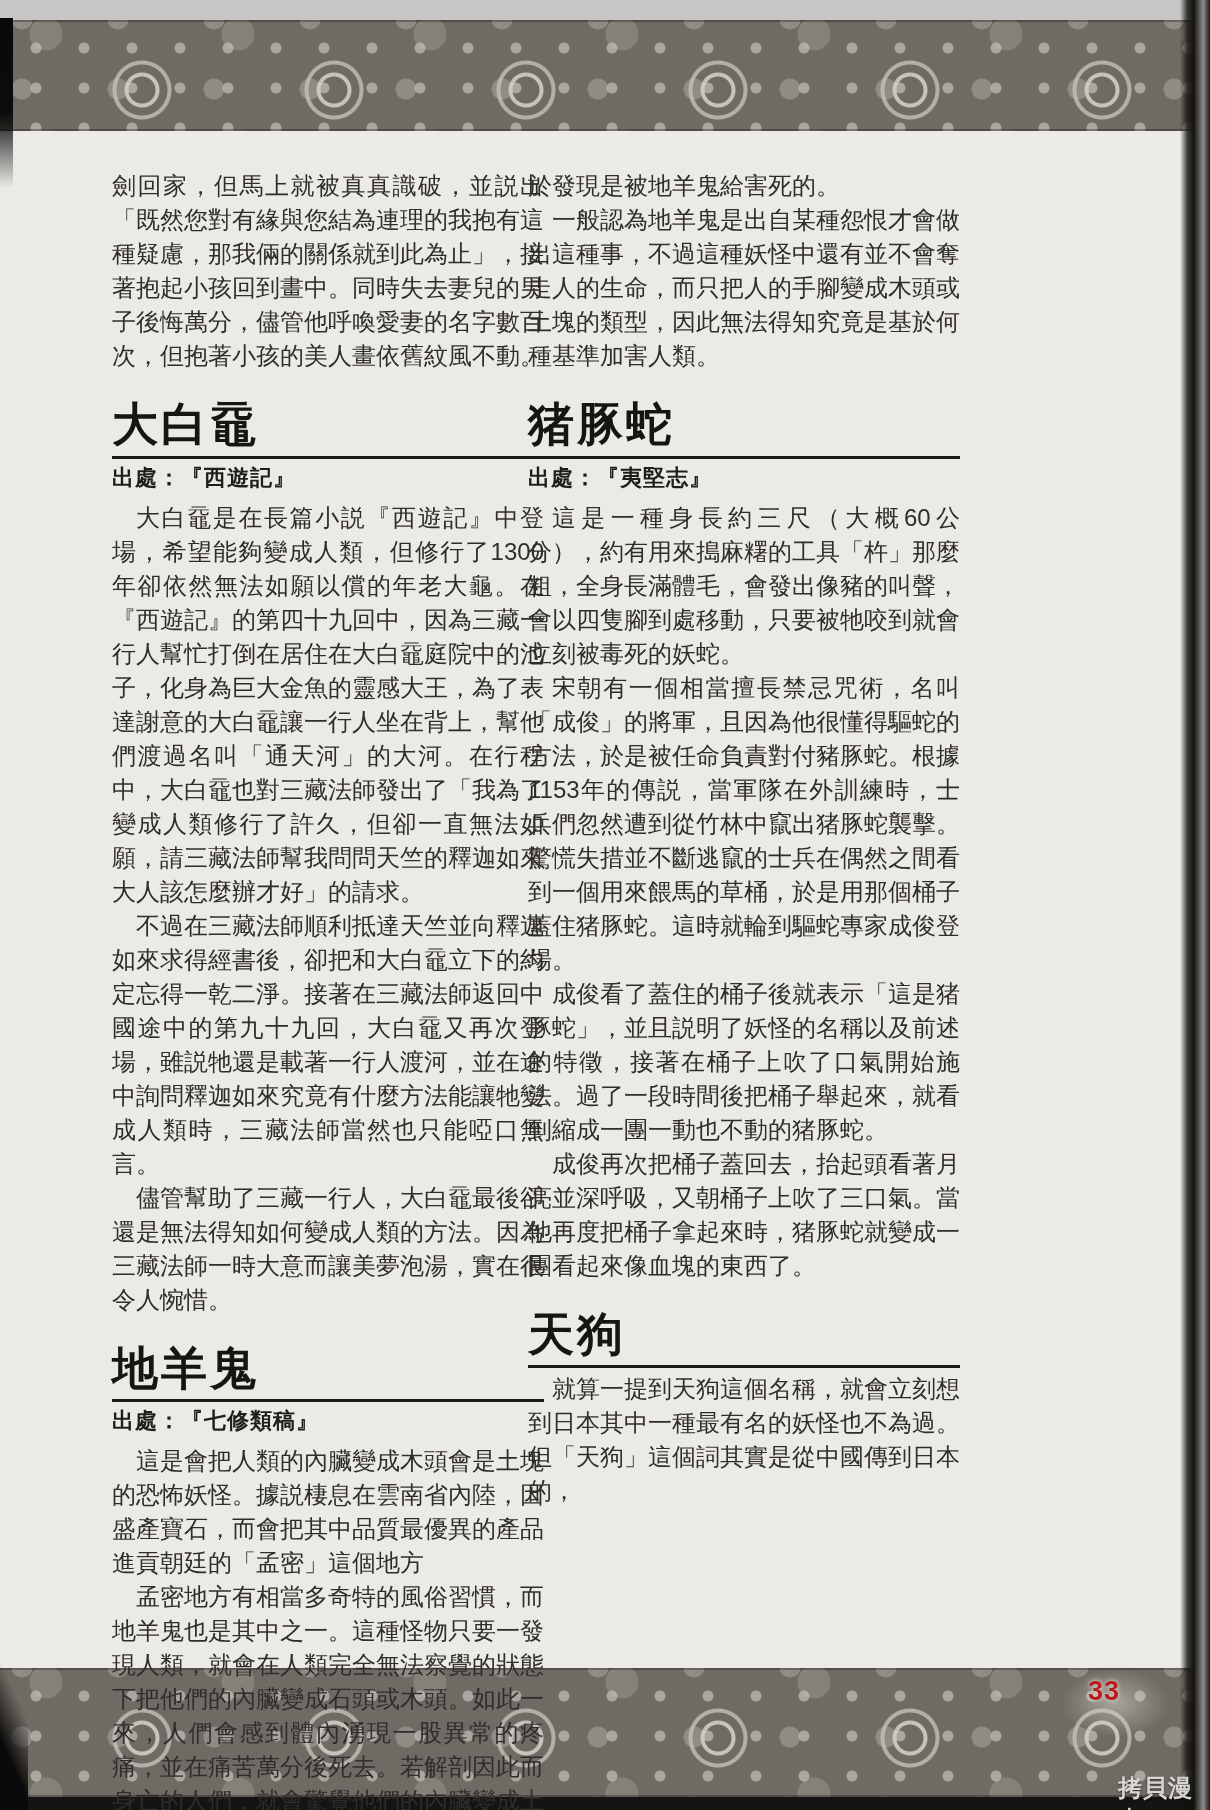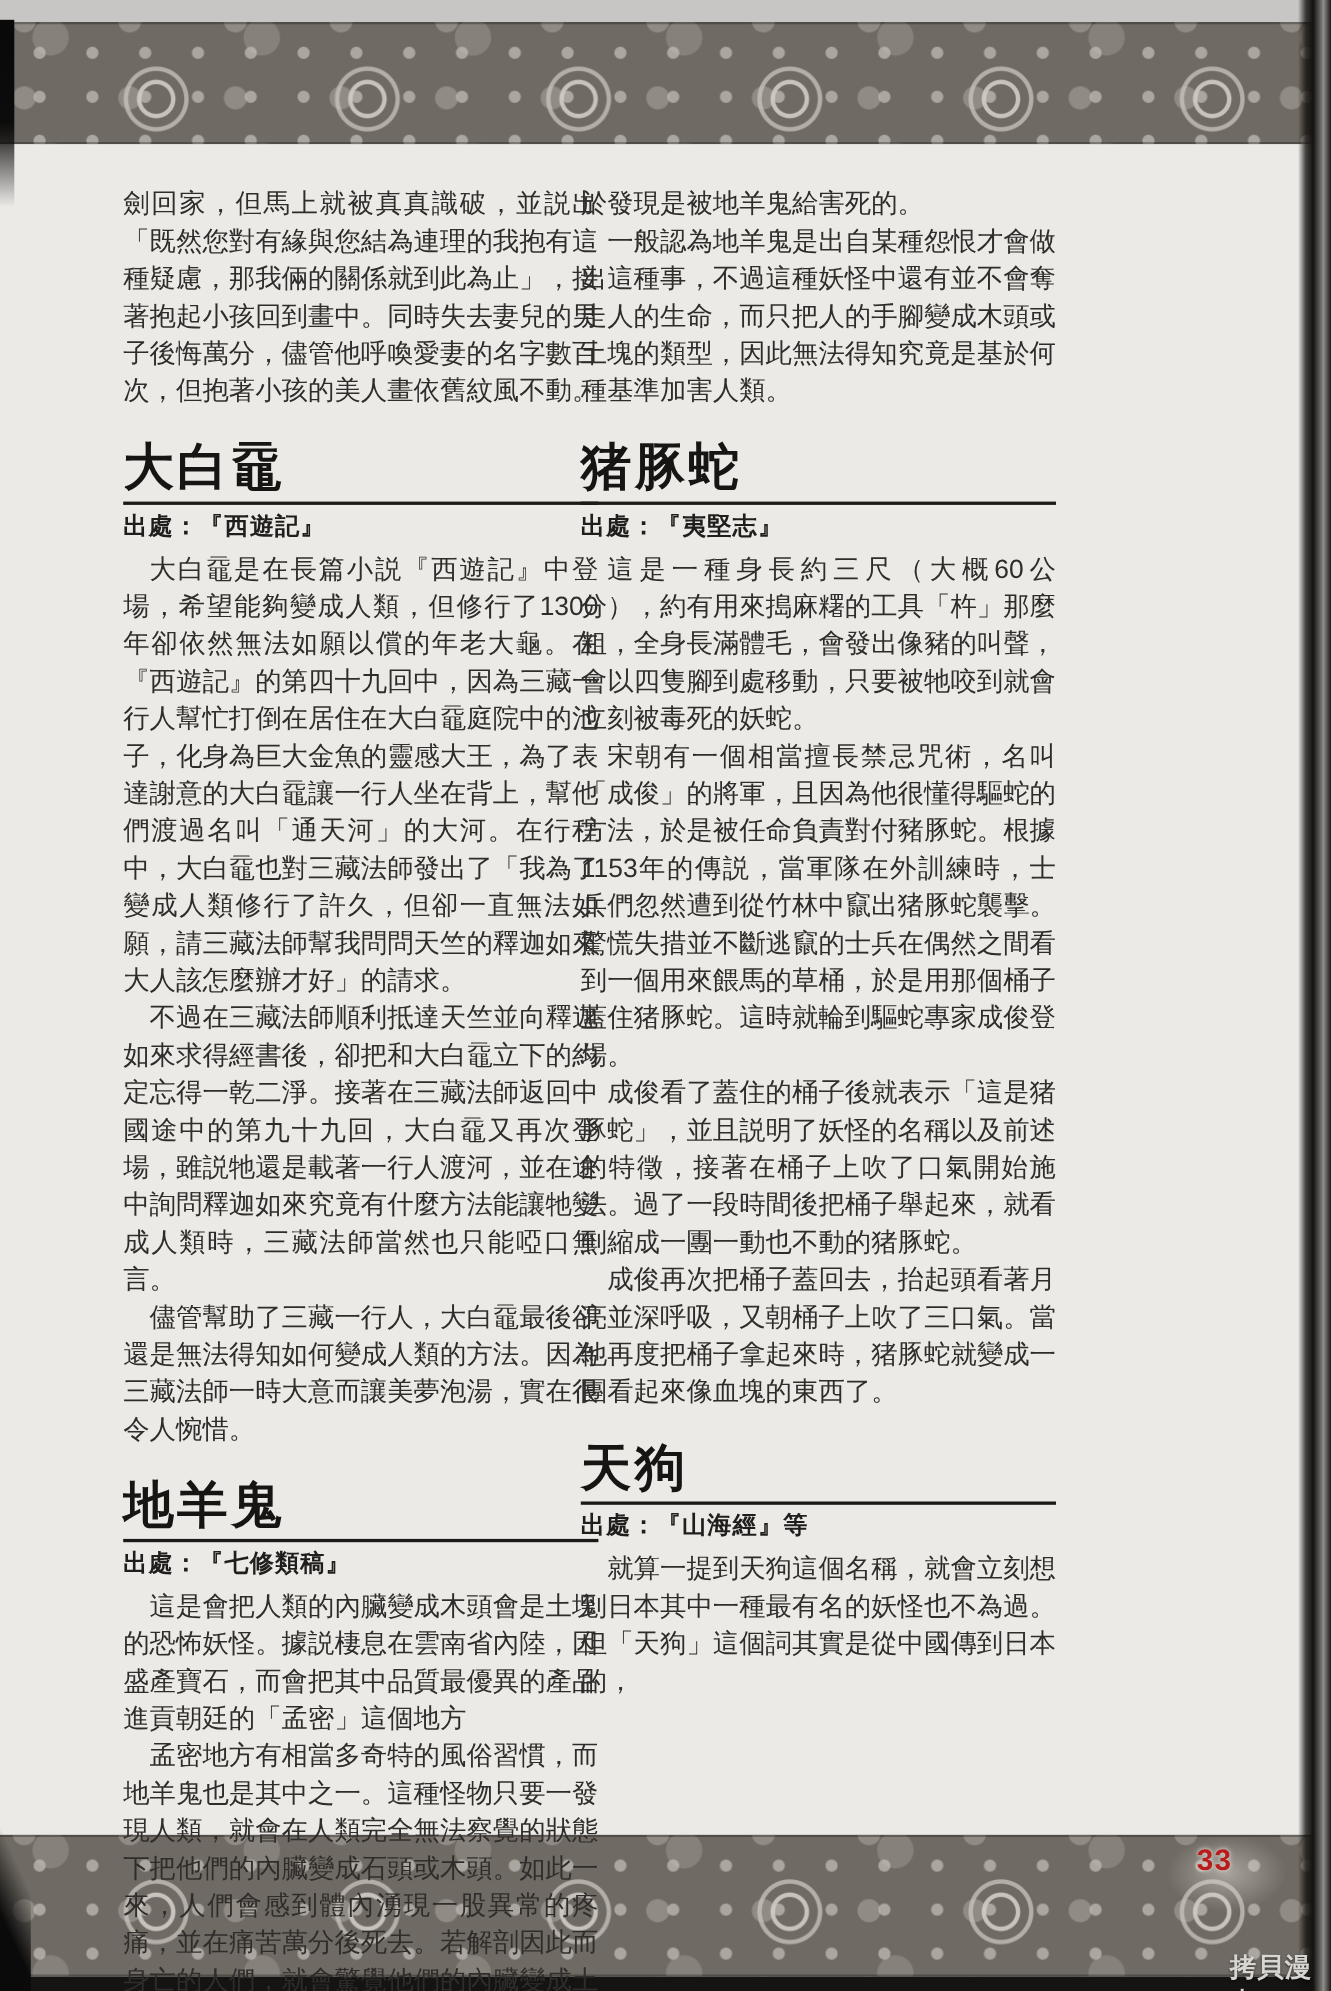--- a/index.html
+++ b/index.html
@@ -113,20 +113,19 @@
     <p class="source-line">出處：『夷堅志』</p>
     <p class="p">這是一種身長約三尺（大概60公分），約有用來搗麻糬的工具「杵」那麼粗，全身長滿體毛，會發出像豬的叫聲，會以四隻腳到處移動，只要被牠咬到就會立刻被毒死的妖蛇。</p>
     <p class="p">宋朝有一個相當擅長禁忌咒術，名叫「成俊」的將軍，且因為他很懂得驅蛇的方法，於是被任命負責對付豬豚蛇。根據1153年的傳説，當軍隊在外訓練時，士兵們忽然遭到從竹林中竄出猪豚蛇襲擊。驚慌失措並不斷逃竄的士兵在偶然之間看到一個用來餵馬的草桶，於是用那個桶子蓋住猪豚蛇。這時就輪到驅蛇專家成俊登場。</p>
     <p class="p">成俊看了蓋住的桶子後就表示「這是猪豚蛇」，並且説明了妖怪的名稱以及前述的特徵，接著在桶子上吹了口氣開始施法。過了一段時間後把桶子舉起來，就看到縮成一團一動也不動的猪豚蛇。</p>
     <p class="p">成俊再次把桶子蓋回去，抬起頭看著月亮並深呼吸，又朝桶子上吹了三口氣。當他再度把桶子拿起來時，猪豚蛇就變成一團看起來像血塊的東西了。</p>
   </div>
 
   <div class="section">
     <h2 class="section-title">天狗</h2>
     <div class="title-rule"></div>
-    <p class="source-line">出處：『山海經』等</p>
     <p class="p">就算一提到天狗這個名稱，就會立刻想到日本其中一種最有名的妖怪也不為過。但「天狗」這個詞其實是從中國傳到日本的，</p>
   </div>
 </div>
 
 <div class="page-number-halo"></div>
 <div class="page-number">33</div>
 <div class="watermark">拷貝漫畫</div>
 
 </body></html>

